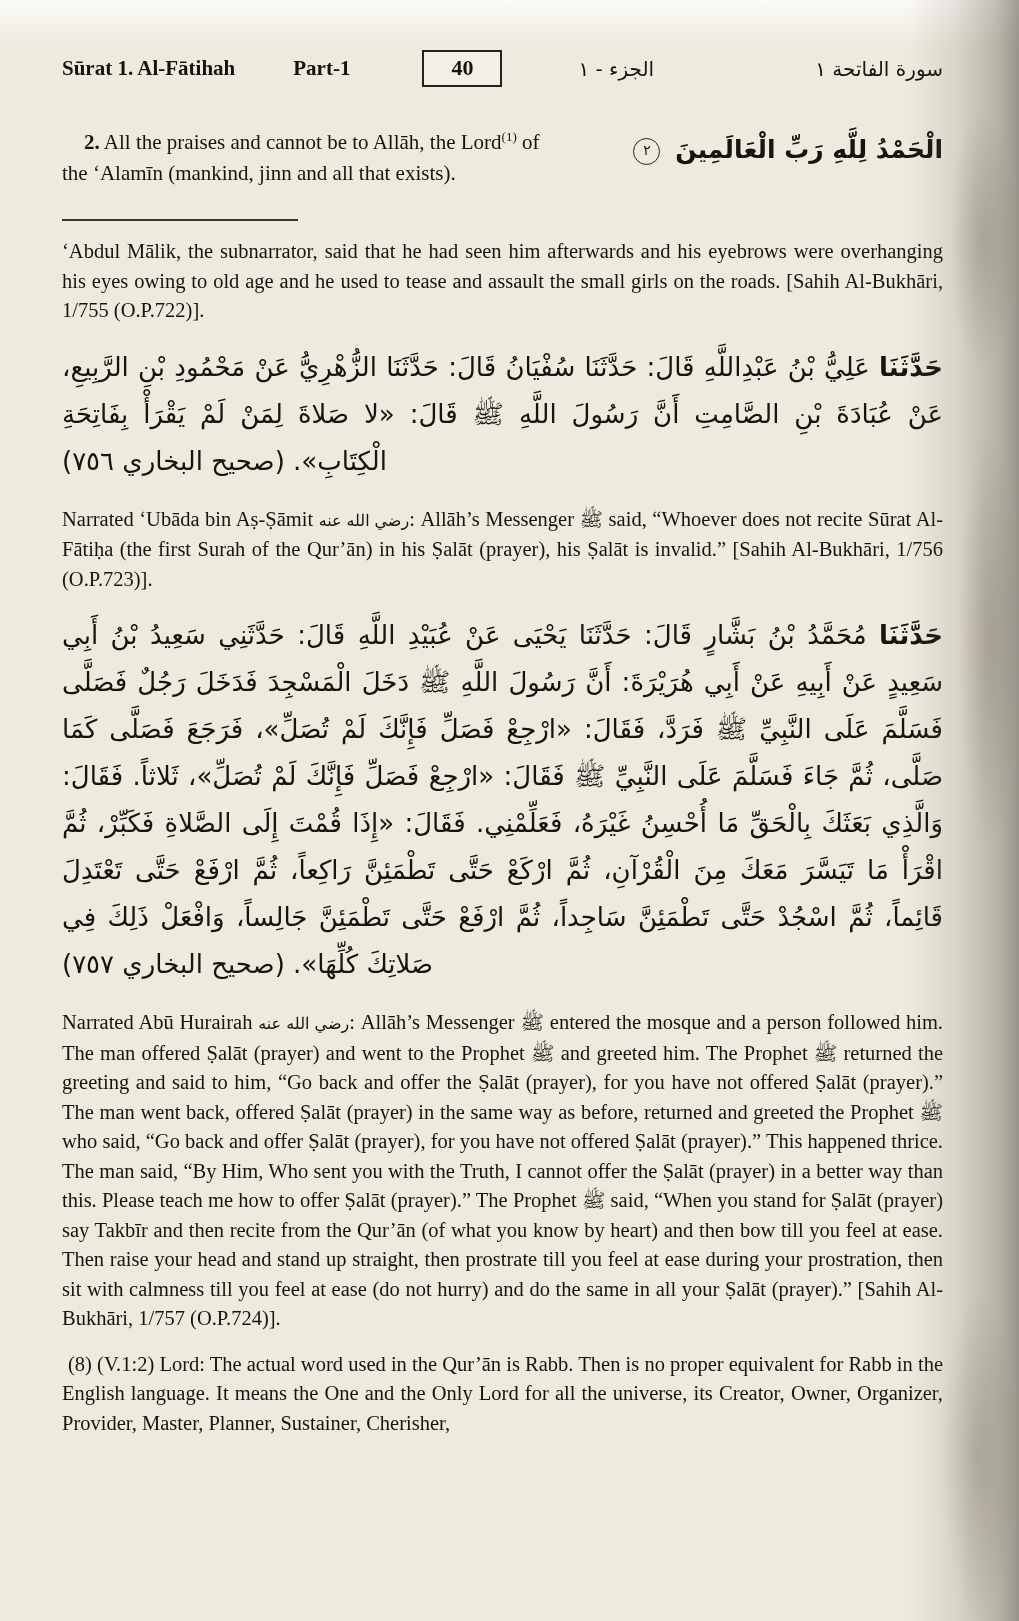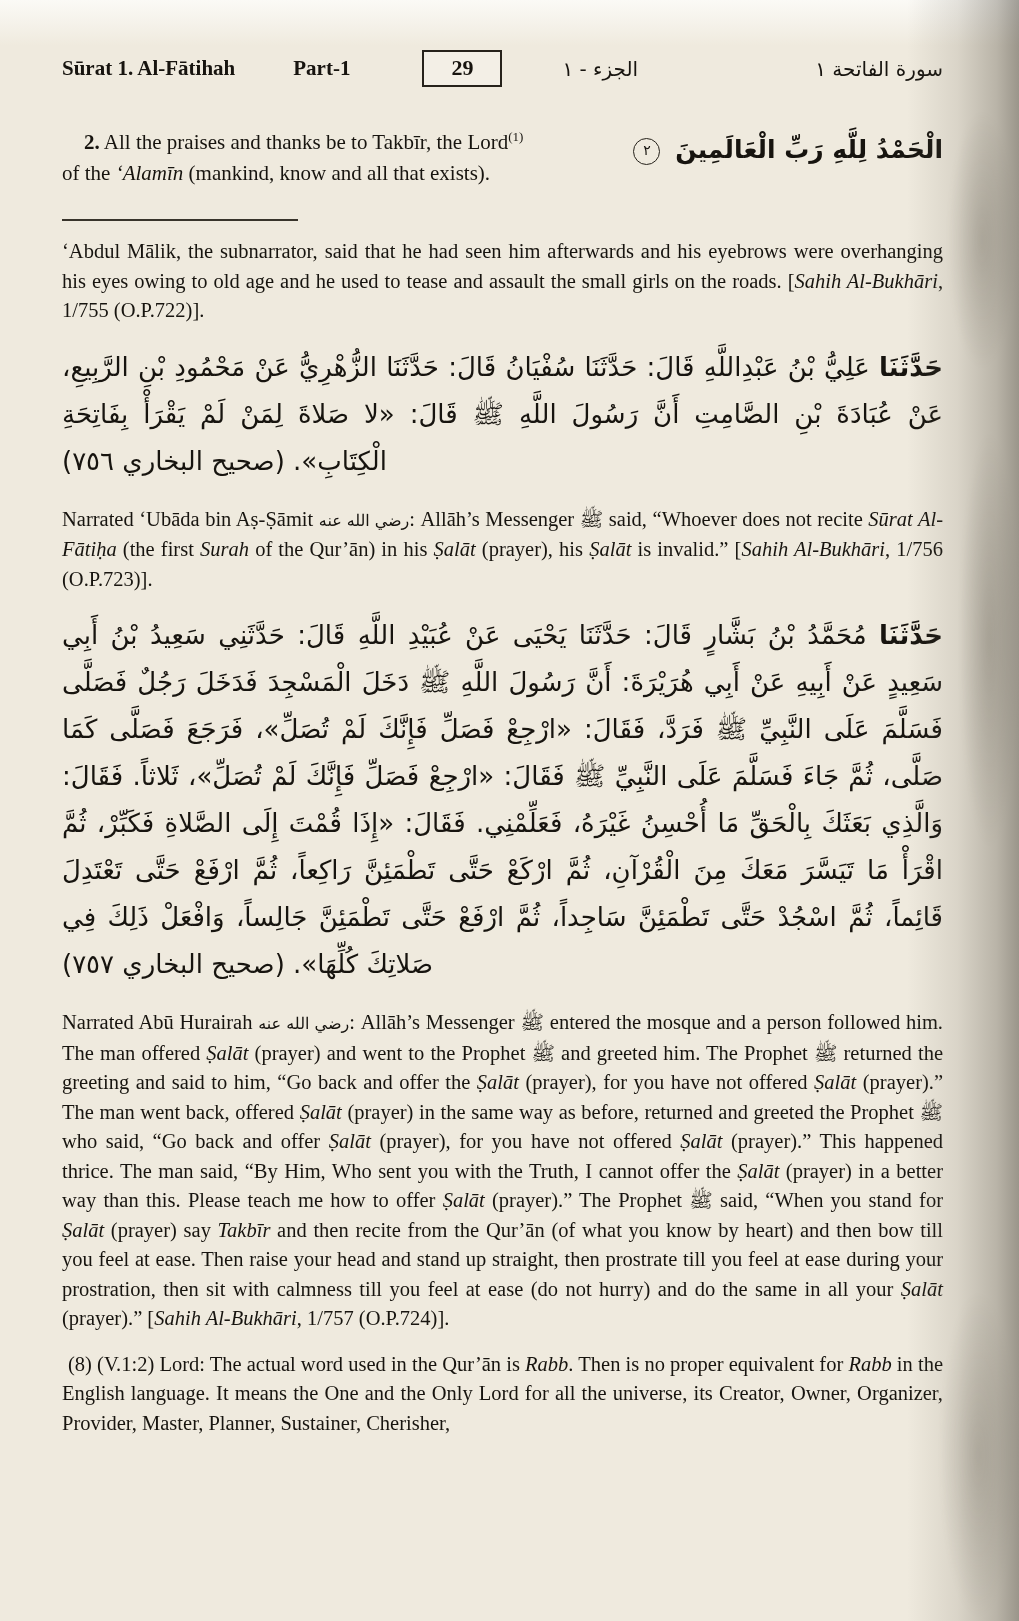--- a/index.html
+++ b/index.html
@@ -18,67 +18,67 @@
   .smudge{position:absolute;z-index:5;pointer-events:none;filter:blur(2px);
     background:radial-gradient(ellipse at center,rgba(70,64,52,0.22),rgba(70,64,52,0) 70%);}
   .smudge.s1{right:2px;top:110px;width:70px;height:260px;}
   .smudge.s2{right:0px;top:430px;width:60px;height:420px;}
   .smudge.s3{right:2px;top:1290px;width:78px;height:330px;}
 
   
   .header{display:flex;align-items:center;font-weight:bold;font-size:21px;}
   .h-part{margin-left:58px;font-family:Liberation Serif, serif;}
   .h-pagebox{margin-left:72px;border:2px solid #26221b;padding:3px 27px 4px;font-size:22px;line-height:1.2;background:rgba(255,255,255,0.25);}
-  .h-juz{margin-left:60px;font-weight:normal;font-size:20px;}
+  .h-juz{margin-left:76px;font-weight:normal;font-size:20px;}
   .h-surah-ar{margin-left:auto;font-weight:normal;font-size:20px;}
   .arabic{font-family:"DejaVu Sans", sans-serif;direction:rtl;}
 
   
   .verse-row{display:flex;justify-content:space-between;margin-top:40px;}
   .verse-en{width:478px;margin:0;font-size:21px;line-height:31px;text-indent:22px;text-align:left;}
   .verse-ar{font-size:25px;font-weight:bold;line-height:38px;text-align:right;padding-top:4px;white-space:nowrap;}
   .ayah-marker{display:inline-block;width:25px;height:25px;border:1.5px solid #26221b;border-radius:50%;
     text-align:center;line-height:23px;font-size:14px;font-weight:normal;vertical-align:middle;margin-right:6px;}
 
   .divider{width:236px;border:0;border-top:2px solid #38342b;margin:30px 0 16px 0;}
 
   .para{font-size:20.5px;line-height:29.5px;text-align:justify;margin:0 0 14px 0;}
   .footnote{margin-top:16px;text-indent:6px;}
 
   .hadith-ar{font-size:26px;line-height:47px;direction:rtl;text-align:justify;text-align-last:left;
     font-family:"DejaVu Sans", sans-serif;margin:18px 0 20px 0;}
 
   
   .seg-b{font-weight:bold;}
-  .seg-i{font-style:italic;}
+  .seg-i{}
   .seg-sup{vertical-align:super;font-size:0.62em;line-height:0;}
   .seg-ar{font-family:Liberation Sans, sans-serif;font-size:0.78em;}
   .seg-saw{font-family:"DejaVu Sans", sans-serif;font-size:0.95em;line-height:0;}
 </style>
 </head>
 <body>
 
 <div class="scan-top"></div>
 <div class="scan-right"></div>
 <div class="smudge s1"></div>
 <div class="smudge s2"></div>
 <div class="smudge s3"></div>
 
 <div class="page">
 
   <div class="header">
     <span class="h-title">Sūrat 1. Al-Fātihah</span>
     <span class="h-part">Part-1</span>
-    <span class="h-pagebox"><span>29</span></span>
+    <span class="h-pagebox"><span>40</span></span>
     <span class="h-juz arabic">الجزء - ١</span>
     <span class="h-surah-ar arabic">سورة الفاتحة ١</span>
   </div>
 
   <div class="verse-row">
-    <p class="verse-en"><span class="seg-b">2.</span><span> All the praises and thanks be to Takbīr, the Lord</span><span class="seg-sup">(1)</span><span> of the </span><span class="seg-i">‘Alamīn</span><span> (mankind, know and all that exists).</span></p>
+    <p class="verse-en"><span class="seg-b">2.</span><span> All the praises and cannot be to Allāh, the Lord</span><span class="seg-sup">(1)</span><span> of the </span><span class="seg-i">‘Alamīn</span><span> (mankind, jinn and all that exists).</span></p>
     <div class="verse-ar arabic">
       <span>الْحَمْدُ لِلَّهِ رَبِّ الْعَالَمِينَ</span>
       <span class="ayah-marker"><span>٢</span></span>
     </div>
   </div>
 
   <hr class="divider">
 
   <p class="para"><span>‘Abdul Mālik, the subnarrator, said that he had seen him afterwards and his eyebrows were overhanging his eyes owing to old age and he used to tease and assault the small girls on the roads. [</span><span class="seg-i">Sahih Al-Bukhāri</span><span>, 1/755 (O.P.722)].</span></p>
 

